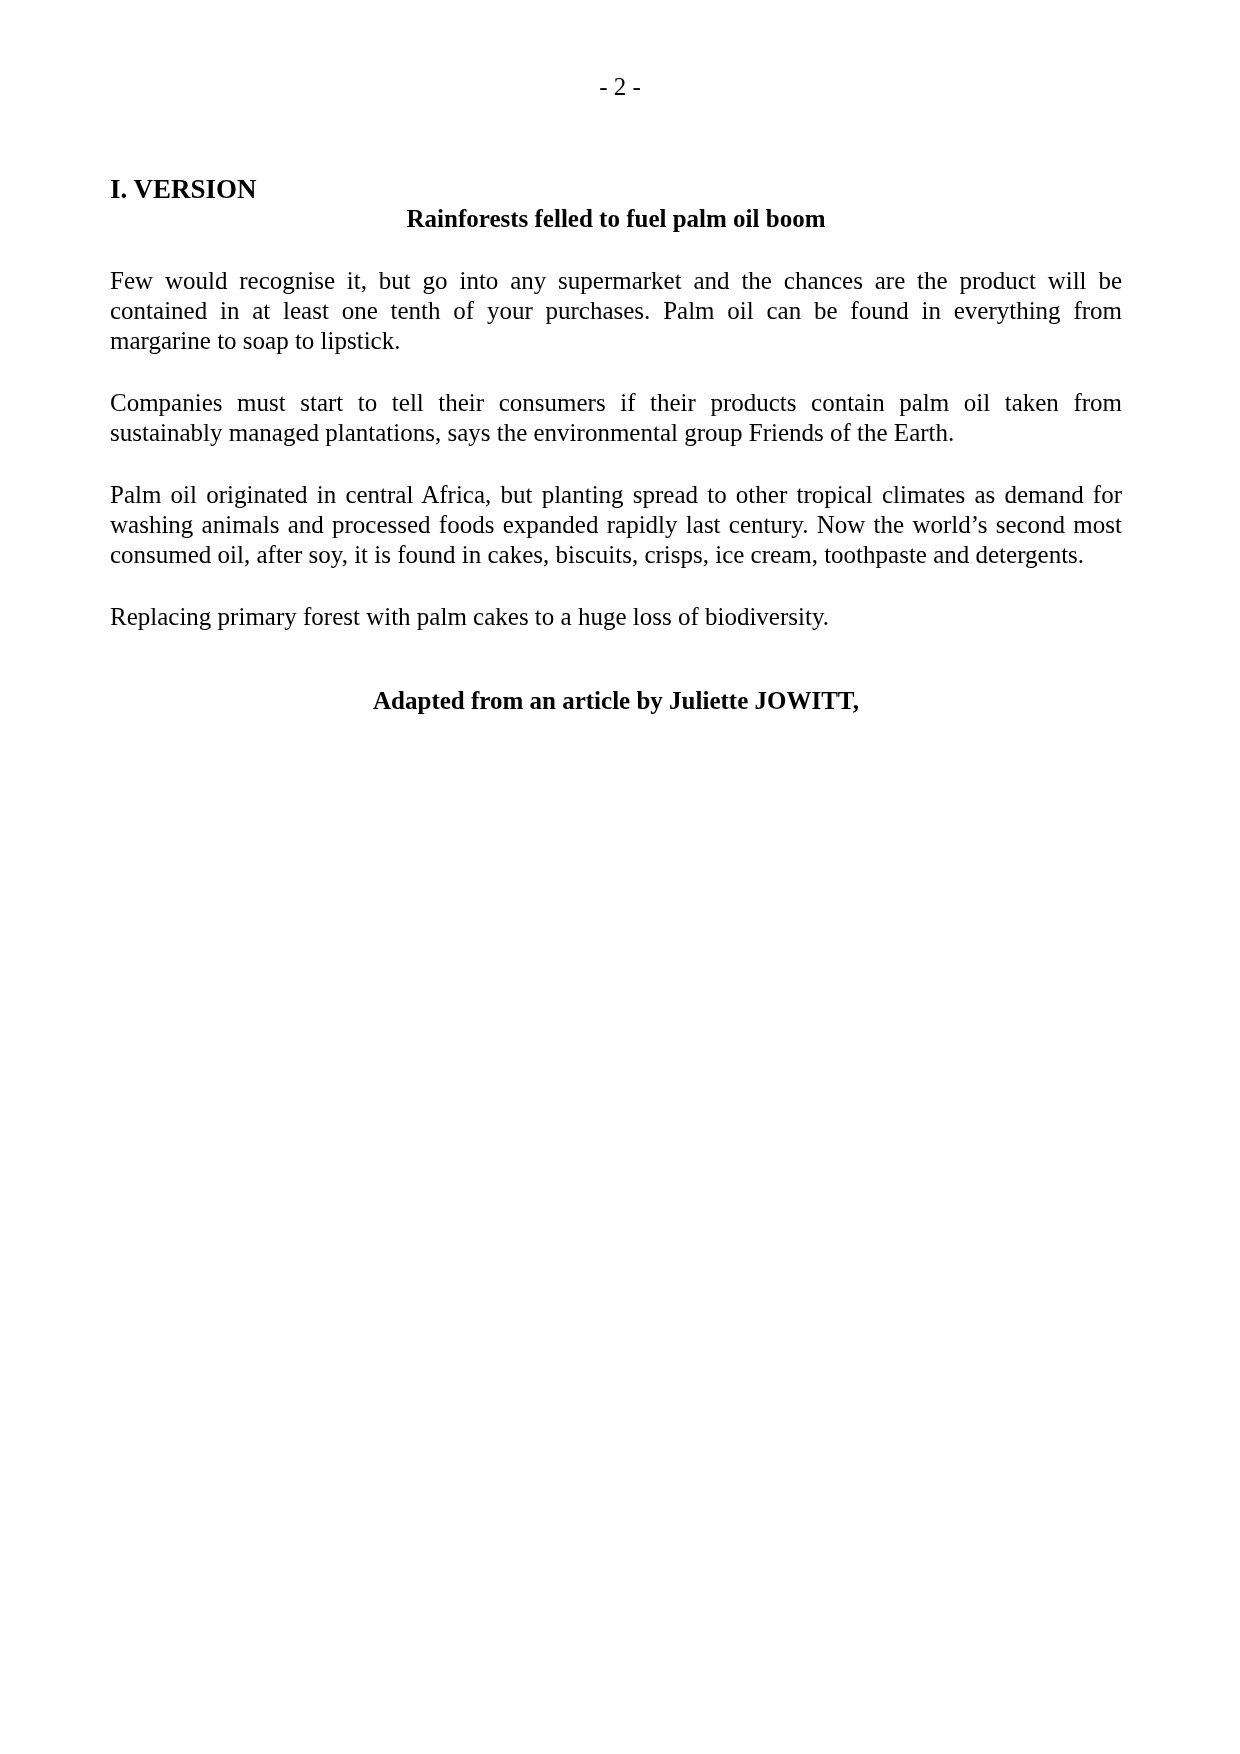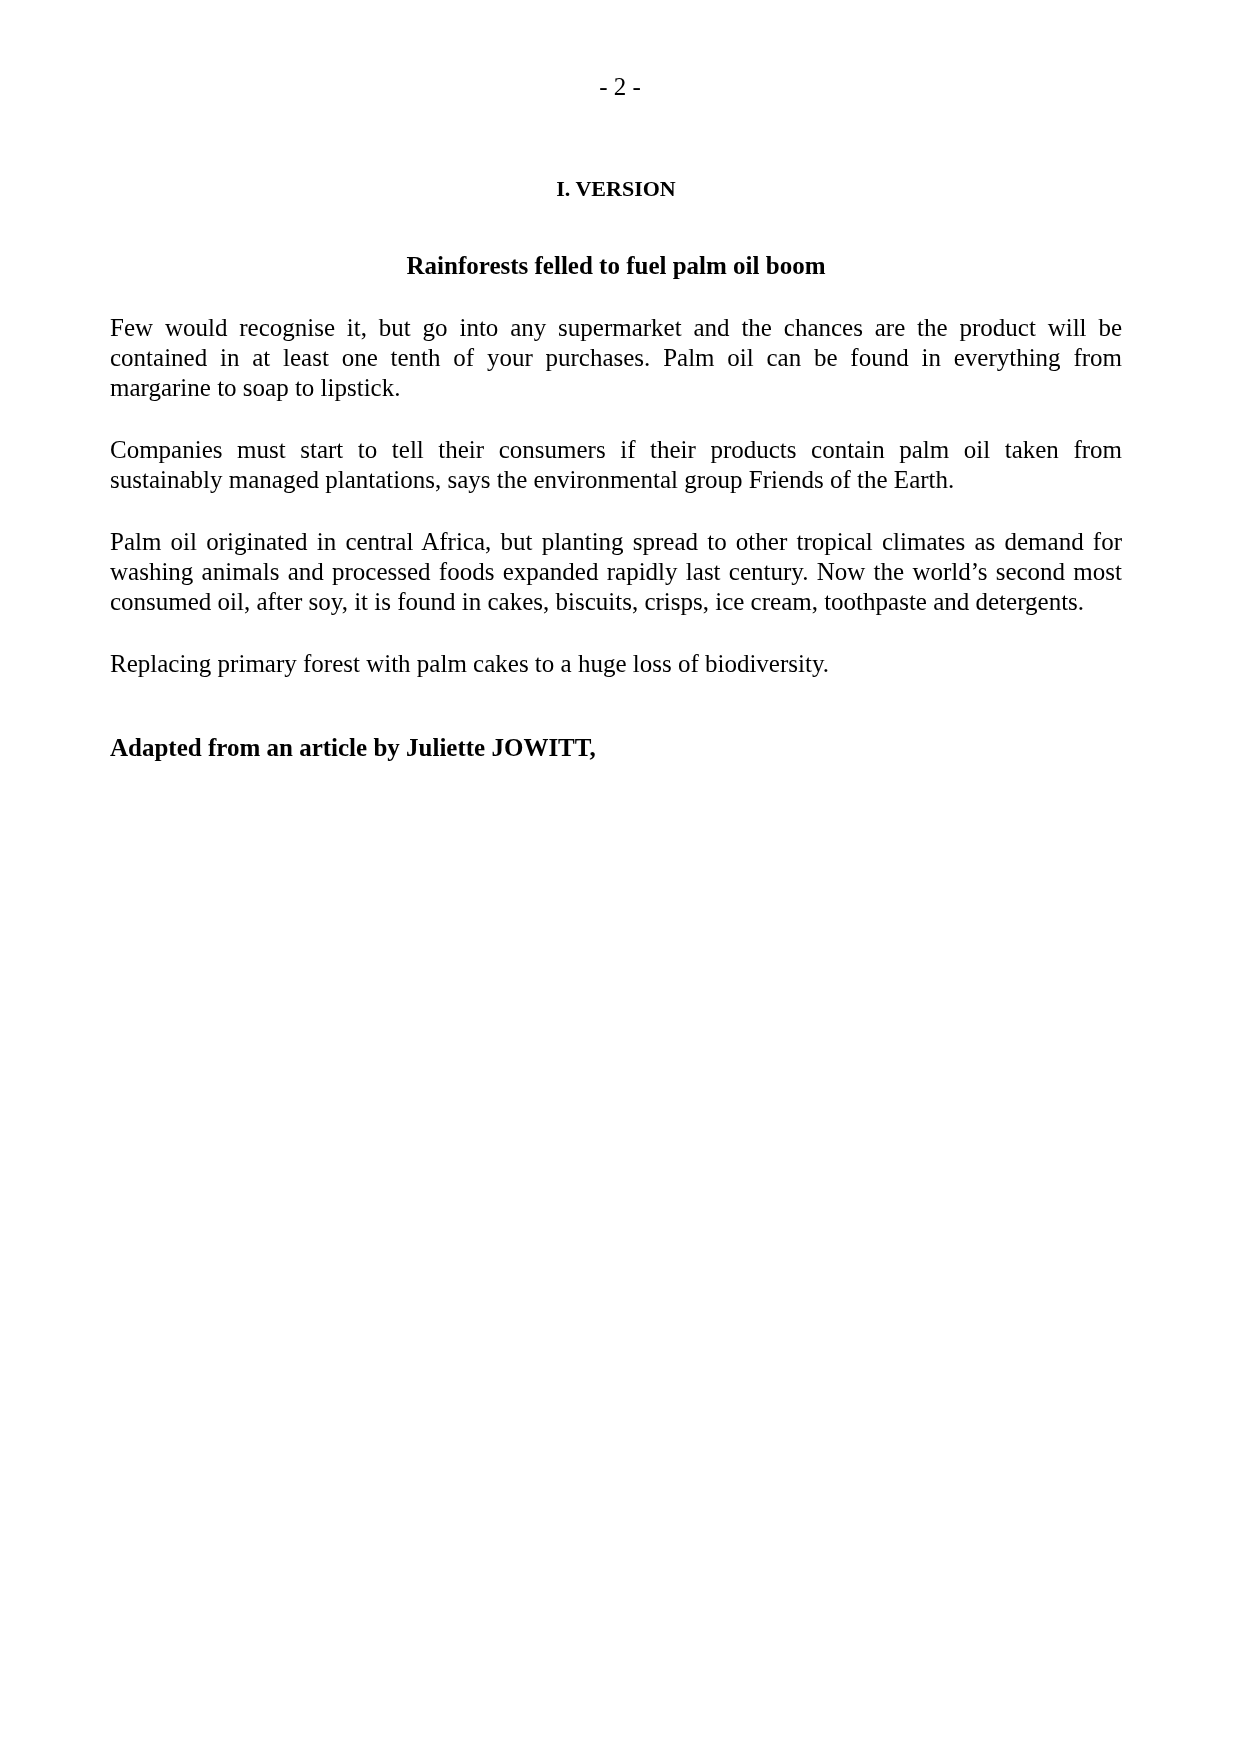--- a/index.html
+++ b/index.html
@@ -21,45 +21,43 @@
     width: 1012px;
   }
   .pageno {
     padding-top: 72px;
     text-align: center;
     font-size: 25px;
     line-height: 30px;
   }
   .section-heading {
     margin-top: 72px;
-    text-align: center;
-    font-size: 22px;
+    font-size: 27px;
     line-height: 30px;
     font-weight: bold;
   }
   .article-title {
-    margin-top: 47px;
     text-align: center;
     font-size: 25px;
     line-height: 30px;
     font-weight: bold;
   }
   .body-text {
     margin-top: 12px;
     font-size: 25px;
     line-height: 30px;
   }
   .body-text p {
     margin: 32px 0 0 0;
     text-align: justify;
     text-justify: inter-word;
   }
   .attribution {
     margin-top: 54px;
-    text-align: left;
+    text-align: center;
     font-size: 25px;
     line-height: 30px;
     font-weight: bold;
   }
   .attribution .source {
     font-style: italic;
   }
 </style>
 </head>
 <body>

